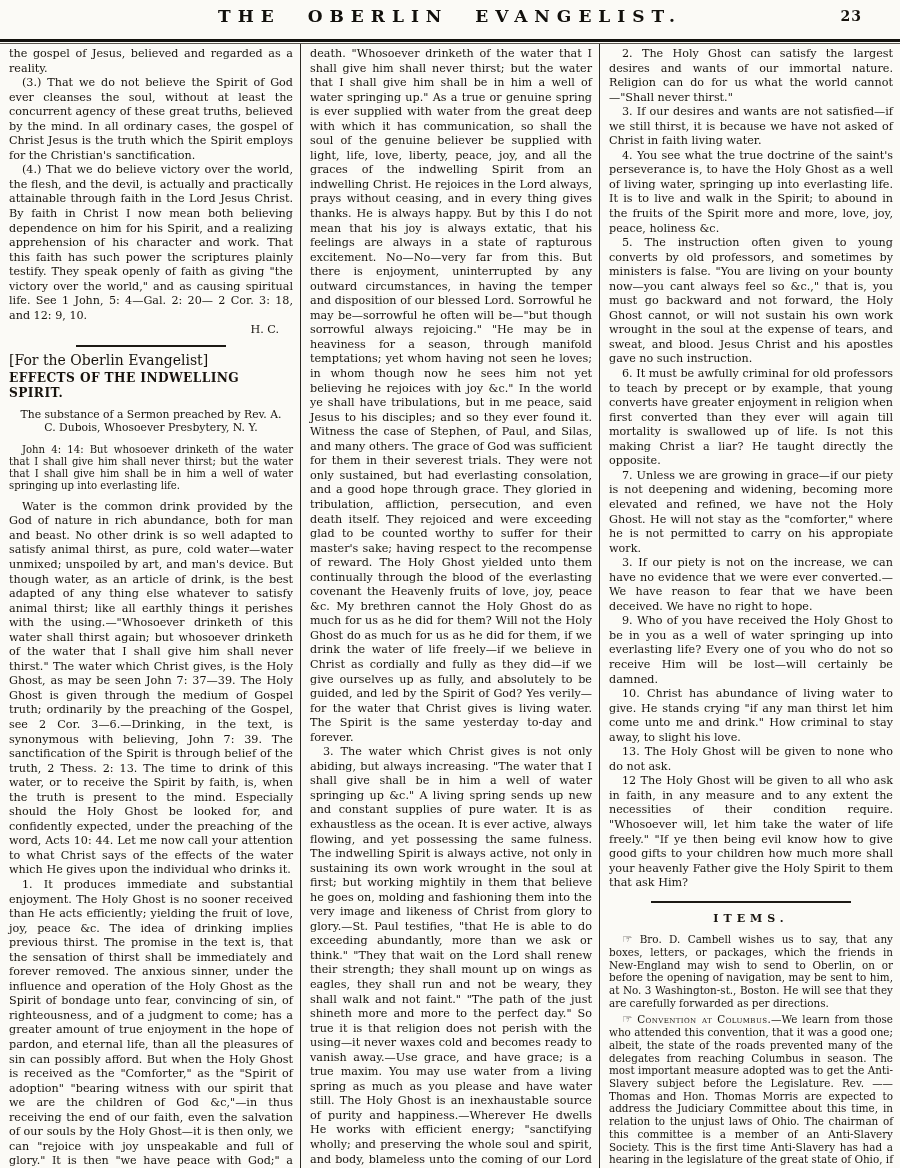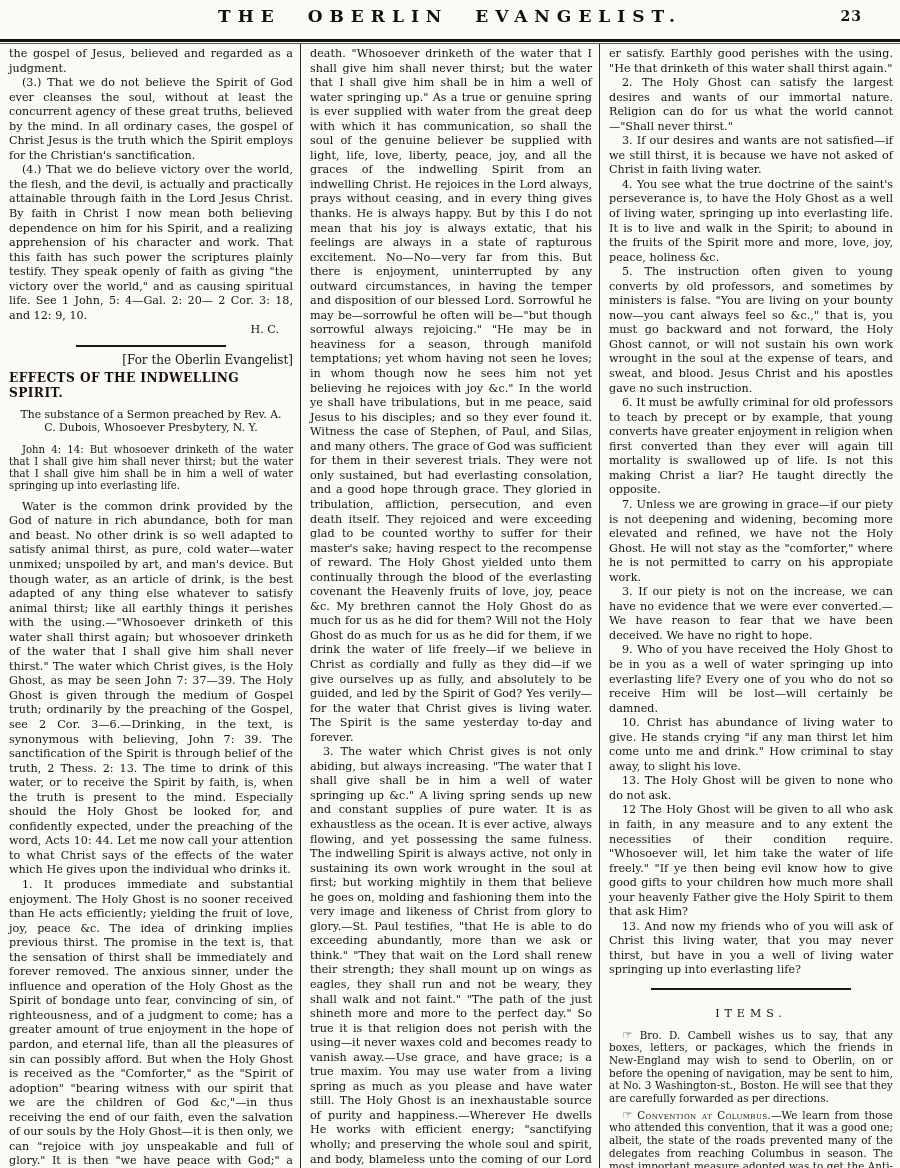--- a/index.html
+++ b/index.html
@@ -22,30 +22,30 @@
   .col {
     width:300px; box-sizing:border-box; padding:3px 7px 0 9px;
     text-align:justify; font-size:11.2px; line-height:14.55px;
     overflow:hidden;
   }
   .col-mid { border-left:1px solid #2c2923; border-right:1px solid #2c2923; }
   p { margin:0; text-indent:13px; }
   p.cont { text-indent:0; }
   .sig { text-align:right; padding-right:14px; text-indent:0; }
   .sep { width:150px; border:0; border-top:2px solid #1c1914; margin:7px auto 6px auto; }
-  .kicker { text-align:right; text-indent:0; font-size:12px; margin:2px 0 4px 0; }
+  .kicker { text-align:left; text-indent:0; font-size:14px; margin:2px 0 4px 0; }
   .art-title {
     text-align:left; text-indent:0; font-weight:bold; font-size:12.2px;
     letter-spacing:0.4px; margin:0 0 7px 0;
   }
   .art-sub { text-align:center; text-indent:0; font-size:10.8px; margin:0 10px 9px 10px; line-height:13.5px; }
   .scripture { font-size:10.1px; line-height:12.3px; margin:0 0 7px 0; text-indent:13px; }
   .sec-head {
-    text-align:center; text-indent:0; font-weight:normal; font-size:11px;
-    letter-spacing:5px; margin:17px 0 7px 0;
+    text-align:center; text-indent:0; font-weight:bold; font-size:11px;
+    letter-spacing:5px; margin:9px 0 7px 0;
   }
   .items-rule { width:200px; border:0; border-top:2px solid #1c1914; margin:10px auto 3px auto; }
   .item { font-size:10.4px; line-height:12.7px; text-indent:13px; margin-top:4px; }
   .hand { font-size:11.5px; }
   .sc { font-variant:small-caps; letter-spacing:0.4px; }
 </style>
 </head>
 <body>
 
 <div class="page">
@@ -53,54 +53,52 @@
   <div class="masthead">
     <div class="masthead-title">THE OBERLIN EVANGELIST.</div>
     <div class="page-number">23</div>
   </div>
   <hr class="rule-thick">
   <hr class="rule-thin">
 
   <div class="cols">
 
     <div class="col">
-      <p class="cont">the gospel of Jesus, believed and regarded as a judgment.</p>
+      <p class="cont">the gospel of Jesus, believed and regarded as a reality.</p>
       <p>(3.) That we do not believe the Spirit of God ever cleanses the soul, without at least the concurrent agency of these great truths, believed by the mind. In all ordinary cases, the gospel of Christ Jesus is the truth which the Spirit employs for the Christian's sanctification.</p>
       <p>(4.) That we do believe victory over the world, the flesh, and the devil, is actually and practically attainable through faith in the Lord Jesus Christ. By faith in Christ I now mean both believing dependence on him for his Spirit, and a realizing apprehension of his character and work. That this faith has such power the scriptures plainly testify. They speak openly of faith as giving "the victory over the world," and as causing spiritual life. See 1 John, 5: 4—Gal. 2: 20— 2 Cor. 3: 18, and 12: 9, 10.</p>
       <p class="sig">H. C.</p>
       <hr class="sep">
       <p class="kicker">[For the Oberlin Evangelist]</p>
       <p class="art-title">EFFECTS OF THE INDWELLING SPIRIT.</p>
       <p class="art-sub">The substance of a Sermon preached by Rev. A. C. Dubois, Whosoever Presbytery, N. Y.</p>
       <p class="scripture">John 4: 14: But whosoever drinketh of the water that I shall give him shall never thirst; but the water that I shall give him shall be in him a well of water springing up into everlasting life.</p>
       <p>Water is the common drink provided by the God of nature in rich abundance, both for man and beast. No other drink is so well adapted to satisfy animal thirst, as pure, cold water—water unmixed; unspoiled by art, and man's device. But though water, as an article of drink, is the best adapted of any thing else whatever to satisfy animal thirst; like all earthly things it perishes with the using.—"Whosoever drinketh of this water shall thirst again; but whosoever drinketh of the water that I shall give him shall never thirst." The water which Christ gives, is the Holy Ghost, as may be seen John 7: 37—39. The Holy Ghost is given through the medium of Gospel truth; ordinarily by the preaching of the Gospel, see 2 Cor. 3—6.—Drinking, in the text, is synonymous with believing, John 7: 39. The sanctification of the Spirit is through belief of the truth, 2 Thess. 2: 13. The time to drink of this water, or to receive the Spirit by faith, is, when the truth is present to the mind. Especially should the Holy Ghost be looked for, and confidently expected, under the preaching of the word, Acts 10: 44. Let me now call your attention to what Christ says of the effects of the water which He gives upon the individual who drinks it.</p>
       <p>1. It produces immediate and substantial enjoyment. The Holy Ghost is no sooner received than He acts efficiently; yielding the fruit of love, joy, peace &amp;c. The idea of drinking implies previous thirst. The promise in the text is, that the sensation of thirst shall be immediately and forever removed. The anxious sinner, under the influence and operation of the Holy Ghost as the Spirit of bondage unto fear, convincing of sin, of righteousness, and of a judgment to come; has a greater amount of true enjoyment in the hope of pardon, and eternal life, than all the pleasures of sin can possibly afford. But when the Holy Ghost is received as the "Comforter," as the "Spirit of adoption" "bearing witness with our spirit that we are the children of God &amp;c,"—in thus receiving the end of our faith, even the salvation of our souls by the Holy Ghost—it is then only, we can "rejoice with joy unspeakable and full of glory." It is then "we have peace with God;" a peace that passeth all understanding to keep the heart and mind through Christ Jesus,"—a joy to sensual minds unknown. Such is the immediate effect of receiving the Holy Ghost as every true convert can testify. The language of the soul now is, "Father, Father." "O Lord, thou art my God. I will praise thee for though thou wast angry with me thine anger is turned away and thou dost comfort me."</p>
 
     </div>
 
     <div class="col col-mid">
       <p class="cont">death. "Whosoever drinketh of the water that I shall give him shall never thirst; but the water that I shall give him shall be in him a well of water springing up." As a true or genuine spring is ever supplied with water from the great deep with which it has communication, so shall the soul of the genuine believer be supplied with light, life, love, liberty, peace, joy, and all the graces of the indwelling Spirit from an indwelling Christ. He rejoices in the Lord always, prays without ceasing, and in every thing gives thanks. He is always happy. But by this I do not mean that his joy is always extatic, that his feelings are always in a state of rapturous excitement. No—No—very far from this. But there is enjoyment, uninterrupted by any outward circumstances, in having the temper and disposition of our blessed Lord. Sorrowful he may be—sorrowful he often will be—"but though sorrowful always rejoicing." "He may be in heaviness for a season, through manifold temptations; yet whom having not seen he loves; in whom though now he sees him not yet believing he rejoices with joy &amp;c." In the world ye shall have tribulations, but in me peace, said Jesus to his disciples; and so they ever found it. Witness the case of Stephen, of Paul, and Silas, and many others. The grace of God was sufficient for them in their severest trials. They were not only sustained, but had everlasting consolation, and a good hope through grace. They gloried in tribulation, affliction, persecution, and even death itself. They rejoiced and were exceeding glad to be counted worthy to suffer for their master's sake; having respect to the recompense of reward. The Holy Ghost yielded unto them continually through the blood of the everlasting covenant the Heavenly fruits of love, joy, peace &amp;c. My brethren cannot the Holy Ghost do as much for us as he did for them? Will not the Holy Ghost do as much for us as he did for them, if we drink the water of life freely—if we believe in Christ as cordially and fully as they did—if we give ourselves up as fully, and absolutely to be guided, and led by the Spirit of God? Yes verily—for the water that Christ gives is living water. The Spirit is the same yesterday to-day and forever.</p>
       <p>3. The water which Christ gives is not only abiding, but always increasing. "The water that I shall give shall be in him a well of water springing up &amp;c." A living spring sends up new and constant supplies of pure water. It is as exhaustless as the ocean. It is ever active, always flowing, and yet possessing the same fulness. The indwelling Spirit is always active, not only in sustaining its own work wrought in the soul at first; but working mightily in them that believe he goes on, molding and fashioning them into the very image and likeness of Christ from glory to glory.—St. Paul testifies, "that He is able to do exceeding abundantly, more than we ask or think." "They that wait on the Lord shall renew their strength; they shall mount up on wings as eagles, they shall run and not be weary, they shall walk and not faint." "The path of the just shineth more and more to the perfect day." So true it is that religion does not perish with the using—it never waxes cold and becomes ready to vanish away.—Use grace, and have grace; is a true maxim. You may use water from a living spring as much as you please and have water still. The Holy Ghost is an inexhaustable source of purity and happiness.—Wherever He dwells He works with efficient energy; "sanctifying wholly; and preserving the whole soul and spirit, and body, blameless unto the coming of our Lord Jesus Christ,"—carrying the believer straight forward to eternal blessedness in the Paradise of God—"springing up into everlasting life." This is the end of the Spirit's operation in and upon the soul when not resisted in unbelief—when received by faith.</p>
 
     </div>
 
     <div class="col">
-      <p class="cont">er satisfy. Earthly good perishes with the using. "He that drinketh of this water shall thirst again."</p>
       <p>2. The Holy Ghost can satisfy the largest desires and wants of our immortal nature. Religion can do for us what the world cannot—"Shall never thirst."</p>
       <p>3. If our desires and wants are not satisfied—if we still thirst, it is because we have not asked of Christ in faith living water.</p>
       <p>4. You see what the true doctrine of the saint's perseverance is, to have the Holy Ghost as a well of living water, springing up into everlasting life. It is to live and walk in the Spirit; to abound in the fruits of the Spirit more and more, love, joy, peace, holiness &amp;c.</p>
       <p>5. The instruction often given to young converts by old professors, and sometimes by ministers is false. "You are living on your bounty now—you cant always feel so &amp;c.," that is, you must go backward and not forward, the Holy Ghost cannot, or will not sustain his own work wrought in the soul at the expense of tears, and sweat, and blood. Jesus Christ and his apostles gave no such instruction.</p>
       <p>6. It must be awfully criminal for old professors to teach by precept or by example, that young converts have greater enjoyment in religion when first converted than they ever will again till mortality is swallowed up of life. Is not this making Christ a liar? He taught directly the opposite.</p>
       <p>7. Unless we are growing in grace—if our piety is not deepening and widening, becoming more elevated and refined, we have not the Holy Ghost. He will not stay as the "comforter," where he is not permitted to carry on his appropiate work.</p>
       <p>3. If our piety is not on the increase, we can have no evidence that we were ever converted.—We have reason to fear that we have been deceived. We have no right to hope.</p>
       <p>9. Who of you have received the Holy Ghost to be in you as a well of water springing up into everlasting life? Every one of you who do not so receive Him will be lost—will certainly be damned.</p>
       <p>10. Christ has abundance of living water to give. He stands crying "if any man thirst let him come unto me and drink." How criminal to stay away, to slight his love.</p>
       <p>13. The Holy Ghost will be given to none who do not ask.</p>
       <p>12 The Holy Ghost will be given to all who ask in faith, in any measure and to any extent the necessities of their condition require. "Whosoever will, let him take the water of life freely." "If ye then being evil know how to give good gifts to your children how much more shall your heavenly Father give the Holy Spirit to them that ask Him?</p>
-      <p>13. And now my friends who of you will ask of Christ this living water, that you may never thirst, but have in you a well of living water springing up into everlasting life?</p>
       <hr class="items-rule">
       <p class="sec-head">ITEMS.</p>
       <p class="item"><span class="hand">☞</span> <span>Bro. D. Cambell wishes us to say, that any boxes, letters, or packages, which the friends in New-England may wish to send to Oberlin, on or before the opening of navigation, may be sent to him, at No. 3 Washington-st., Boston. He will see that they are carefully forwarded as per directions.</span></p>
       <p class="item"><span class="hand">☞</span> <span class="sc">Convention at Columbus.</span><span>—We learn from those who attended this convention, that it was a good one; albeit, the state of the roads prevented many of the delegates from reaching Columbus in season. The most important measure adopted was to get the Anti-Slavery subject before the Legislature. Rev. —— Thomas and Hon. Thomas Morris are expected to address the Judiciary Committee about this time, in relation to the unjust laws of Ohio. The chairman of this committee is a member of an Anti-Slavery Society. This is the first time Anti-Slavery has had a hearing in the legislature of the great state of Ohio, if we except the report of Mr. King, and the speeches of Messrs. Wade and Carpenter. There is ground for encouragement.</span></p>
 
     </div>
 
   </div>
 </div>
 

